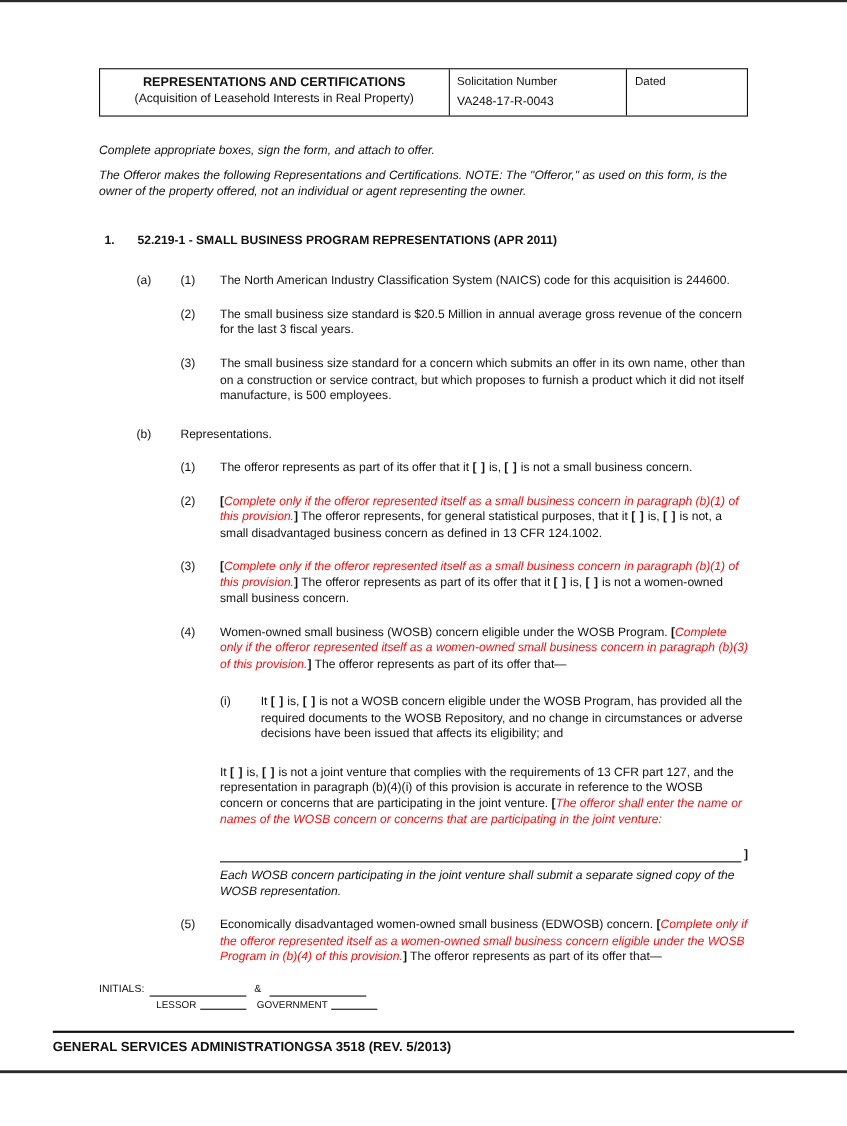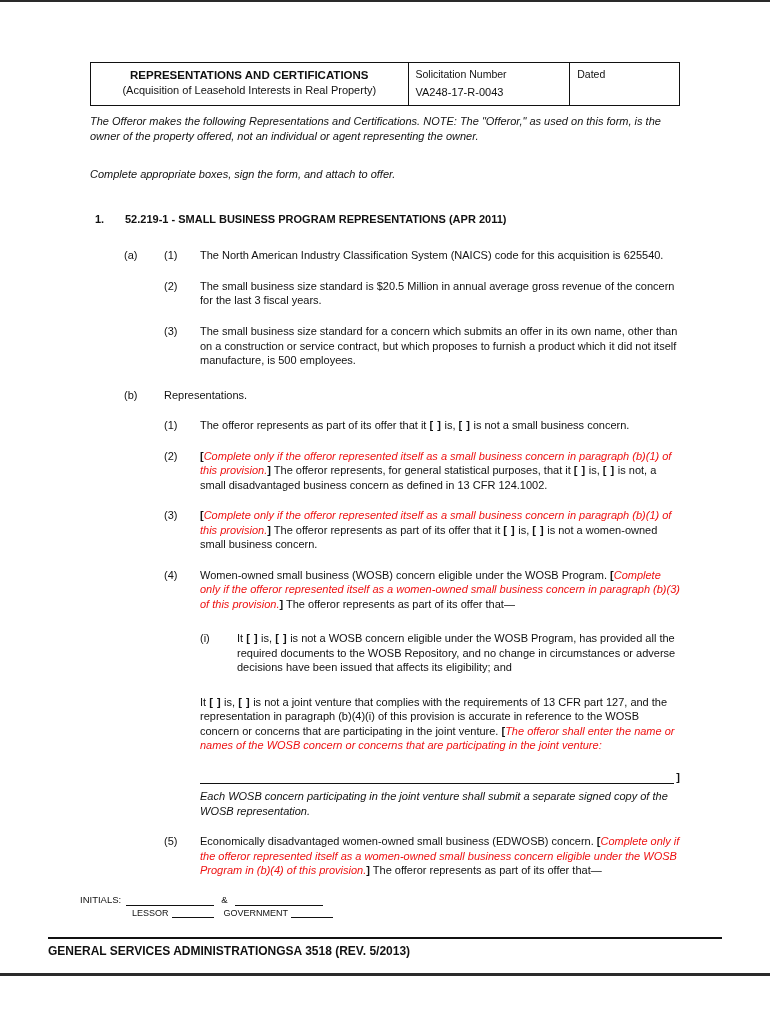--- a/index.html
+++ b/index.html
@@ -60,21 +60,21 @@
 
   .run-red { color: var(--red, #e00); font-style: italic; }
   .run-bracket { font-weight: 700; }
   .run-box { font-weight: 700; letter-spacing: 0.5px; }
 
   .blank-row { display: flex; align-items: flex-end; margin-top: 17px; }
   .fill-line { flex: 1 1 auto; border-bottom: 1px solid #111; height: 12px; margin-right: 2px; }
   .note-i { font-style: italic; margin: 5px 0 0 0; }
 
   
-  .initials { position: absolute; left: 80px; bottom: 56px; font-size: 9.5px; }
+  .initials { position: absolute; left: 90px; bottom: 56px; font-size: 9.5px; }
   .init-row { display: flex; align-items: flex-end; }
   .init-line { width: 88px; border-bottom: 1px solid #111; height: 11px; margin: 0 5px; }
   .amp { margin: 0 2px; }
   .init-row2 { display: flex; align-items: center; margin-left: 52px; margin-top: 2px; font-size: 9px; }
   .sig-line { width: 42px; border-bottom: 1px solid #111; height: 9px; margin: 0 10px 1px 3px; }
 
   .form-footer { position: absolute; left: 48px; right: 48px; bottom: 16px; }
   .footer-rule { border-top: 2px solid #111; }
   .footer-row { display: flex; padding-top: 5px; font-weight: 700; font-size: 12px; }
 </style>
@@ -92,32 +92,32 @@
     <div class="hdr-cell hdr-sol">
       <div class="hdr-lab">Solicitation Number</div>
       <div class="hdr-val">VA248-17-R-0043</div>
     </div>
     <div class="hdr-cell hdr-dated">
       <div class="hdr-lab">Dated</div>
       <div class="hdr-val"></div>
     </div>
   </div>
 
+  <p class="intro g24">Complete appropriate boxes, sign the form, and attach to offer.</p>
   <p class="intro g8">The Offeror makes the following Representations and Certifications.  NOTE:  The "Offeror," as used on this form, is the owner of the property offered, not an individual or agent representing the owner.</p>
-  <p class="intro g24">Complete appropriate boxes, sign the form, and attach to offer.</p>
 
   <div class="row sec-head g30">
     <span class="lab num b">1.</span>
     <span class="b">52.219-1 - SMALL BUSINESS PROGRAM REPRESENTATIONS (APR 2011)</span>
   </div>
 
   <div class="row ind1 g22">
     <span class="lab la">(a)</span>
     <span class="lab ln">(1)</span>
-    <div class="txt"><span>The North American Industry Classification System (NAICS) code for this acquisition is 625540.</span></div>
+    <div class="txt"><span>The North American Industry Classification System (NAICS) code for this acquisition is 244600.</span></div>
   </div>
 
   <div class="row ind2 g16">
     <span class="lab ln">(2)</span>
     <div class="txt"><span>The small business size standard is $20.5 Million in annual average gross revenue of the concern for the last 3 fiscal years.</span></div>
   </div>
 
   <div class="row ind2 g16">
     <span class="lab ln">(3)</span>
     <div class="txt"><span>The small business size standard for a concern which submits an offer in its own name, other than on a construction or service contract, but which proposes to furnish a product which it did not itself manufacture, is 500 employees.</span></div>

